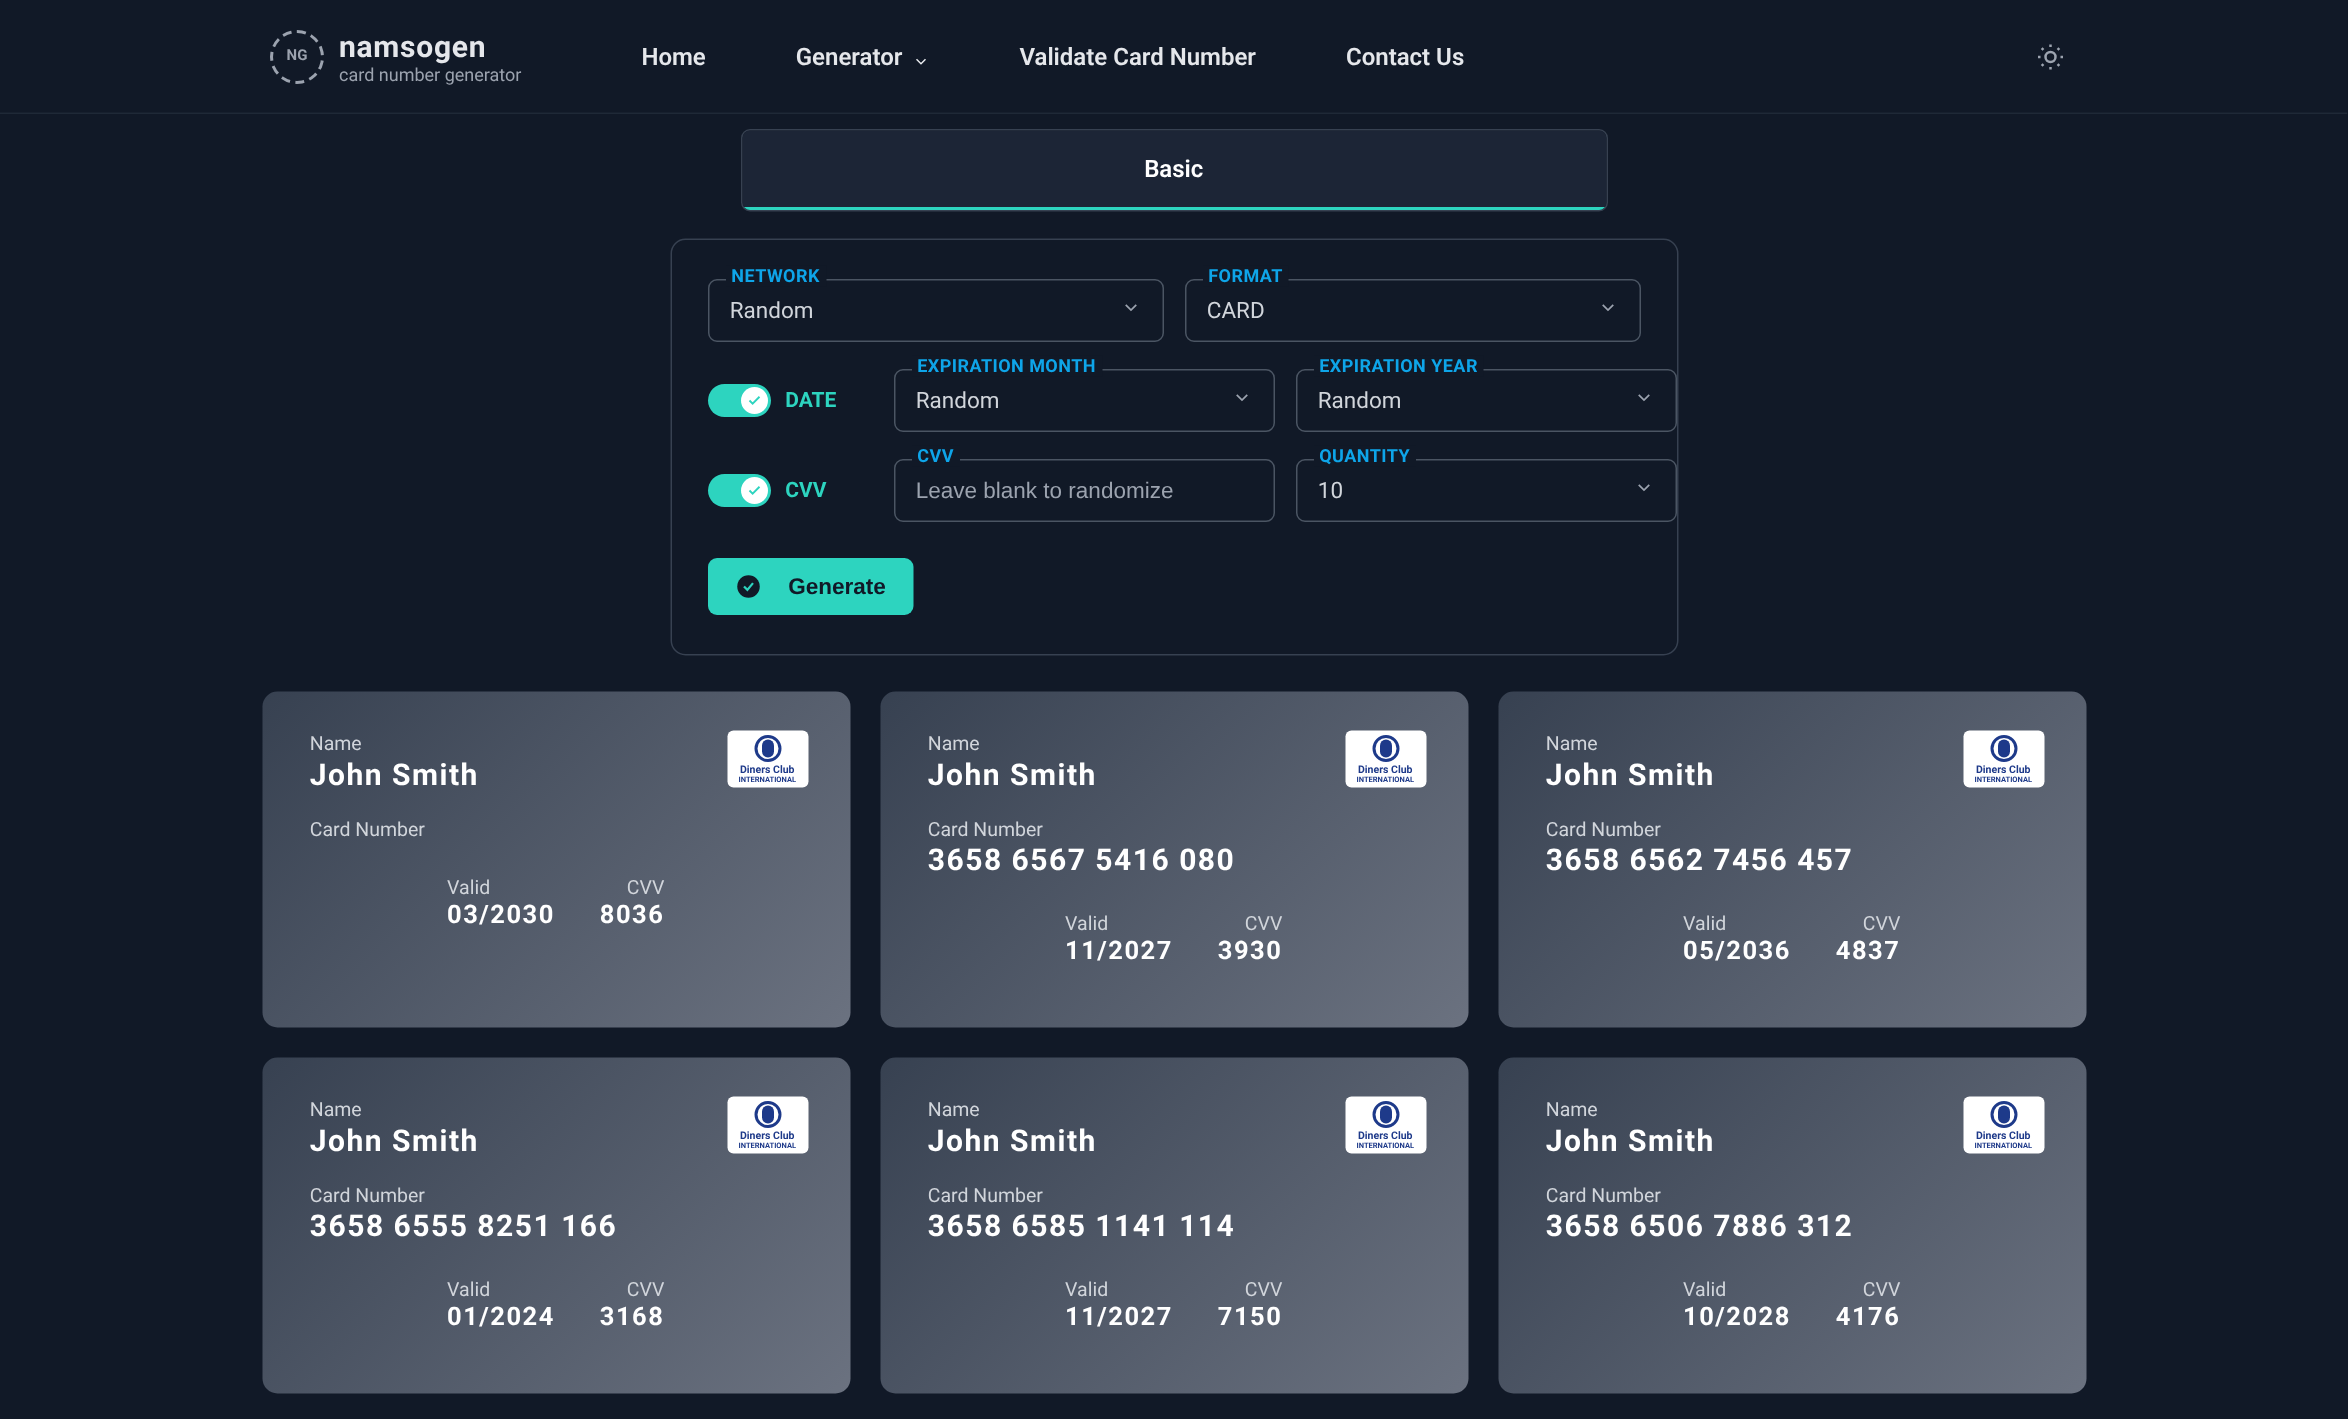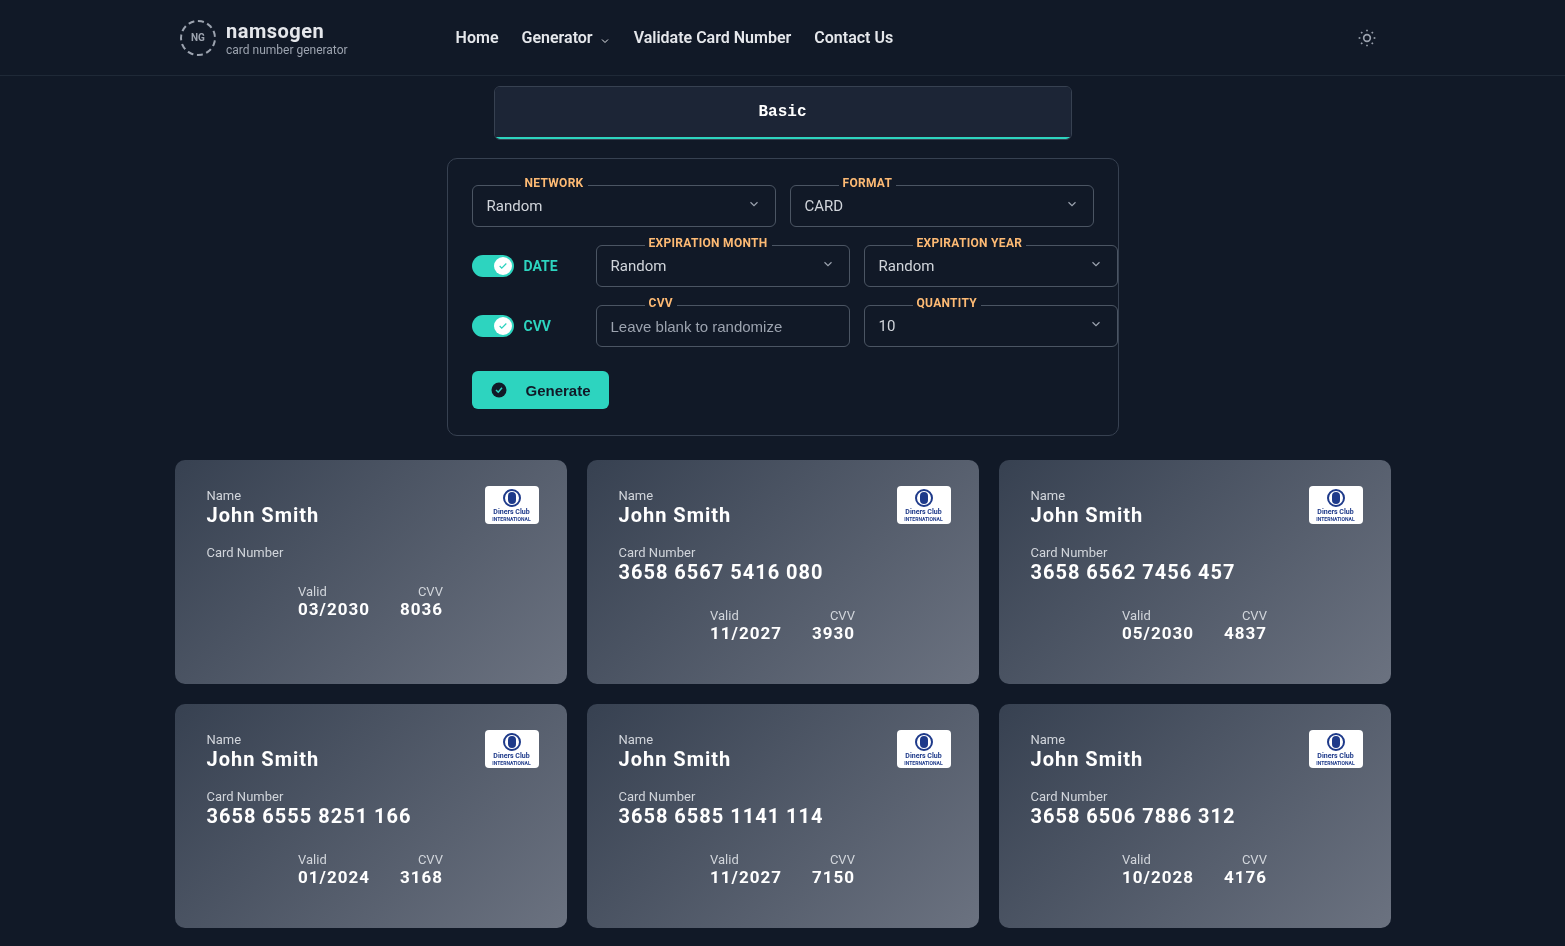--- a/index.html
+++ b/index.html
@@ -27,22 +27,22 @@
   border: 2px dashed #9ca3af;
   border-radius: 50%;
   display: flex; align-items: center; justify-content: center;
   font-size: 10px; color: #9ca3af; font-weight: bold;
 }
 .logo-text { display: flex; flex-direction: column; }
 .logo-name { font-size: 20px; font-weight: 700; color: #e5e7eb; letter-spacing: 0.5px; }
 .logo-sub { font-size: 12px; color: #9ca3af; }
 .nav {
   display: flex;
-  gap: 23px;
-  margin-left: 108px;
+  gap: 60px;
+  margin-left: 80px;
 }
 .nav a {
   color: #e5e7eb;
   text-decoration: none;
   font-size: 16px;
   font-weight: 600;
   display: flex;
   align-items: center;
   gap: 6px;
   cursor: pointer;
@@ -75,21 +75,20 @@
   padding: 16px 0;
   font-size: 16px;
   font-weight: 600;
   cursor: pointer;
   color: #9ca3af;
 }
 .tab.active {
   background: #1c2536;
   color: #fff;
   border-bottom: 2px solid #2dd4bf;
-  font-family: Liberation Mono, monospace;
 }
 
 .form-panel {
   width: 672px;
   margin: 18px auto 0;
   border: 1px solid #374151;
   border-radius: 10px;
   padding: 26px 24px;
 }
 .form-row {
@@ -102,23 +101,22 @@
 .field-wrap { position: relative; flex: 1; }
 .field-wrap.narrow { flex: 0 0 254px; }
 .field-label {
   position: absolute;
   top: -9px;
   left: 12px;
   background: #111927;
   padding: 0 4px;
   font-size: 12px;
   font-weight: 700;
-  color: #fdba74;
+  color: #0ea5e9;
   letter-spacing: 0.3px;
-  margin-left: 37px;
 }
 .sel, .tinput {
   width: 100%;
   height: 42px;
   background: transparent;
   border: 1px solid #4b5563;
   border-radius: 6px;
   color: #d1d5db;
   padding: 0 14px;
   font-size: 15px;
@@ -410,21 +408,21 @@
       <div class="card-lbl">Name</div>
       <div class="card-val">John Smith</div>
     </div>
     <div class="card-section">
       <div class="card-lbl">Card Number</div>
       <div class="card-val">3658 6562 7456 457</div>
     </div>
     <div class="card-bottom">
       <div>
         <div class="card-lbl">Valid</div>
-        <div class="card-val">05/2030</div>
+        <div class="card-val">05/2036</div>
       </div>
       <div style="text-align:right">
         <div class="card-lbl">CVV</div>
         <div class="card-val">4837</div>
       </div>
     </div>
     </div>
     <div class="card">
     <div class="card-logo">
       <div class="card-logo-circle">

